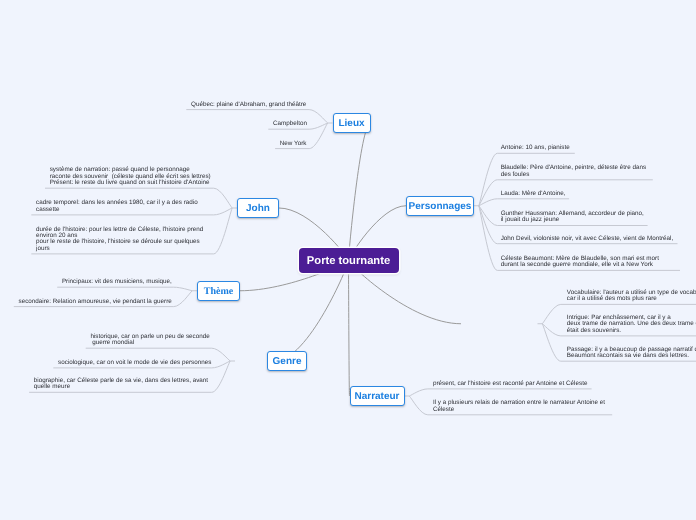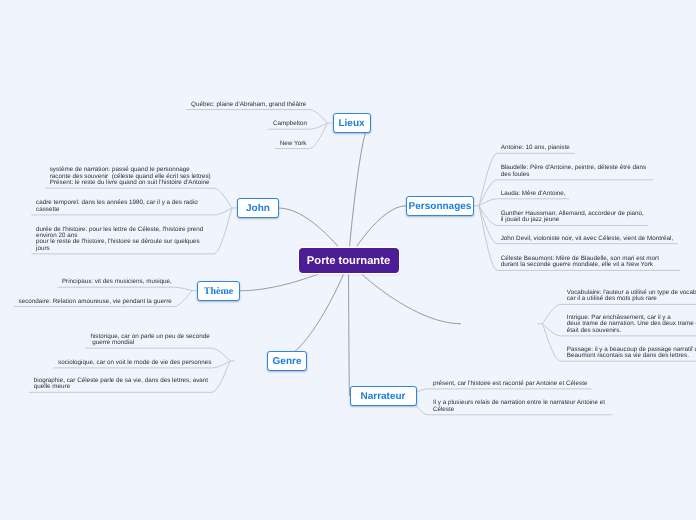--- a/index.html
+++ b/index.html
@@ -75,21 +75,21 @@
     </div>
   <div class="node branch" style="left:197px;top:281px;width:43px;height:19.5px;font-family:Liberation Serif, serif;">
       <span>Thème</span>
     </div>
   <div class="node branch" style="left:235px;top:351px;width:40px;height:20px;margin-left:32px;">
       <span>Genre</span>
     </div>
   <div class="node branch" style="left:406px;top:196px;width:68px;height:19.5px;">
       <span>Personnages</span>
     </div>
-  <div class="node branch" style="left:349.5px;top:386px;width:67px;height:20px;">
+  <div class="node branch" style="left:349.5px;top:386px;width:55px;height:20px;">
       <span>Narrateur</span>
     </div>
 
   <div class="leaf" style="left:191px;top:101.5px;">Québec: plaine d'Abraham, grand théâtre</div>
   <div class="leaf" style="left:273px;top:121.1px;">Campbelton</div>
   <div class="leaf" style="left:279.8px;top:140.5px;">New York</div>
   <div class="leaf" style="left:49.7px;top:167.3px;">système de narration: passé quand le personnage
 raconte des souvenir  (céleste quand elle écrit ses lettres)
 Présent: le reste du livre quand on suit l'histoire d'Antoine</div>
   <div class="leaf" style="left:36px;top:200.4px;">cadre temporel: dans les années 1980, car il y a des radio

